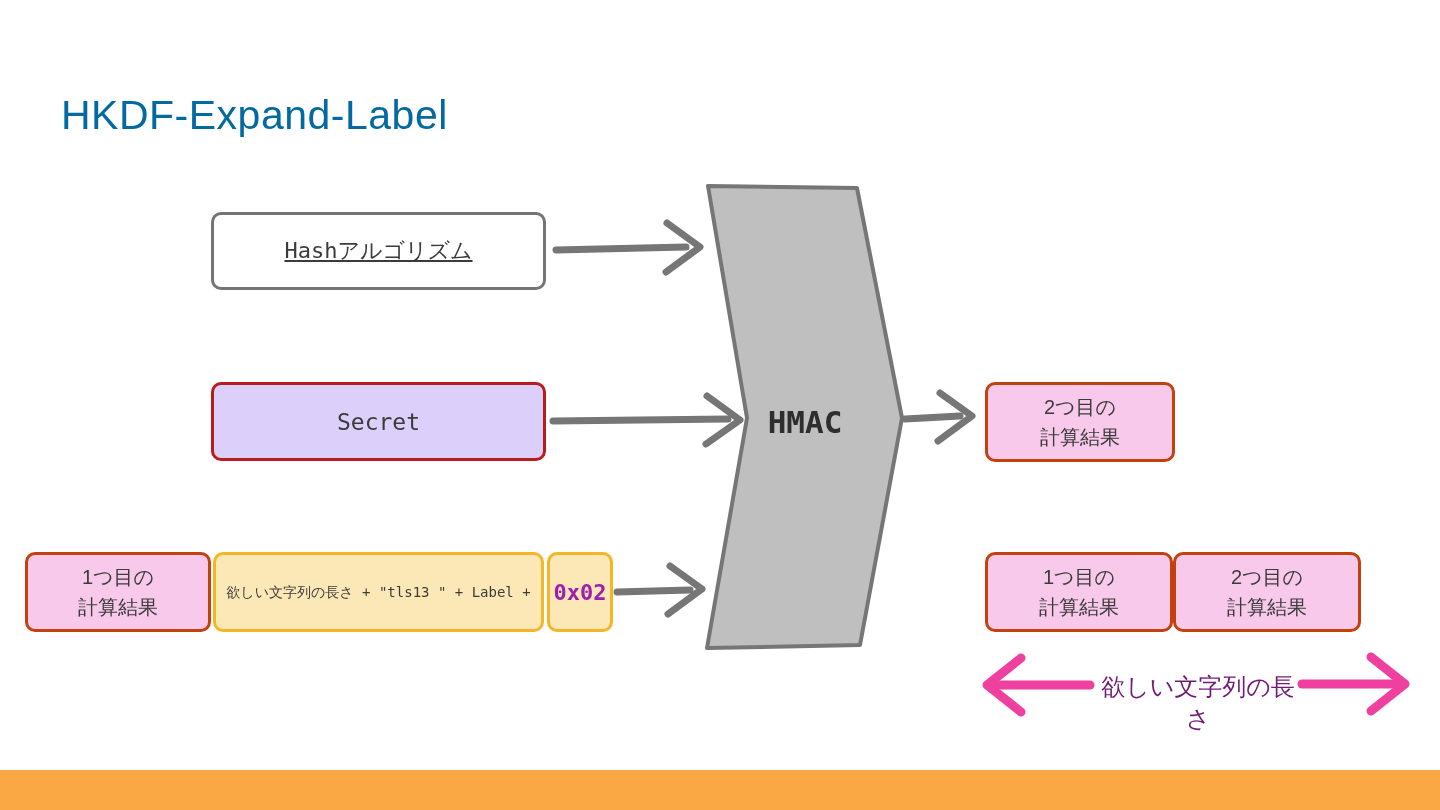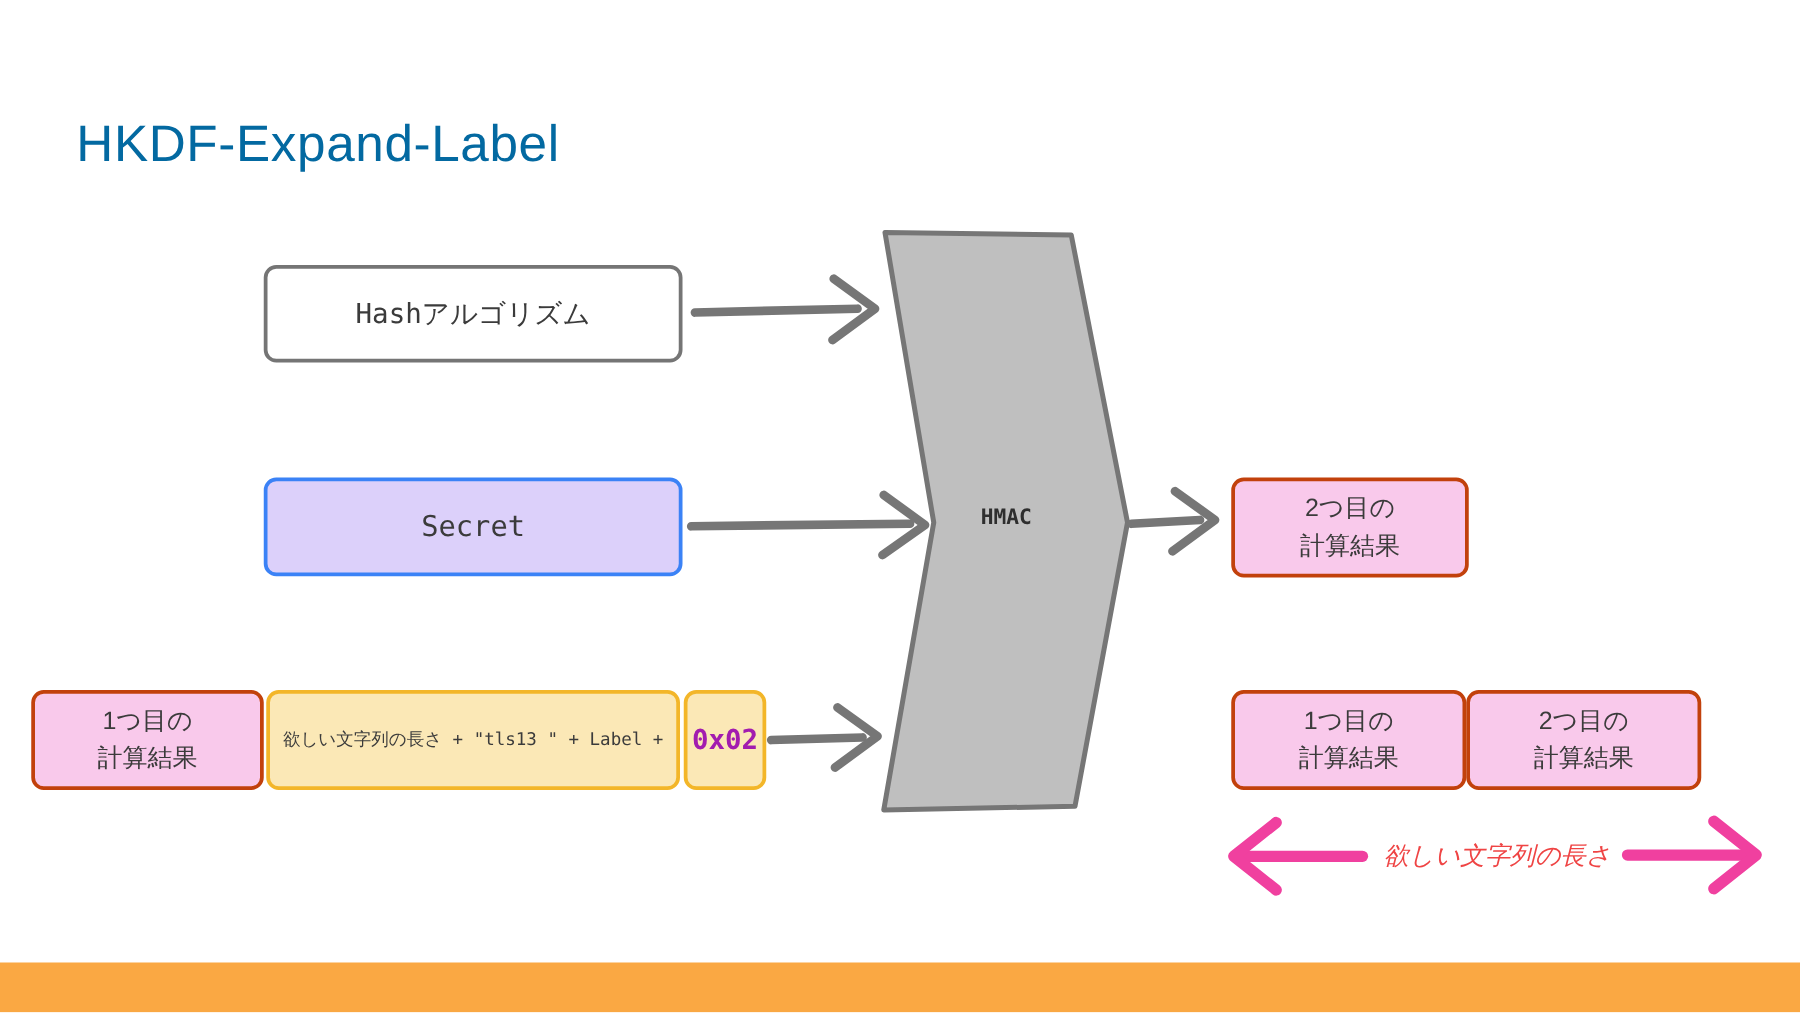--- a/index.html
+++ b/index.html
@@ -40,24 +40,25 @@
     display: flex;
     flex-direction: column;
     align-items: center;
     justify-content: center;
     text-align: center;
     color: #3b3b3b;
   }
   .box-white {
     background: #ffffff;
     border: 3px solid #757575;
+    text-decoration: underline;
   }
   .box-purple {
     background: #dcd0fa;
-    border: 3px solid #3b82f6;
+    border: 3px solid #b91c1c;
   }
   .box-pink {
     background: #f9c9eb;
     border: 3px solid #c2410c;
   }
   .box-yellow {
     background: #fbe8b6;
     border: 3px solid #f3b629;
   }
   .mono {
@@ -86,36 +87,35 @@
     font-weight: 700;
     font-family: "DejaVu Sans Mono", monospace;
     color: #a21caf;
   }
   .hmac-label {
     position: absolute;
     left: 745px;
     top: 404px;
     width: 120px;
     text-align: center;
-    font-size: 17px;
+    font-size: 31px;
     font-weight: 700;
     color: #2e2e2e;
     font-family: "DejaVu Sans Mono", monospace;
   }
   .measure-label {
     position: absolute;
     left: 1100px;
     top: 671px;
     width: 196px;
     text-align: center;
-    font-size: 20px;
-    font-weight: 500;
-    color: #ef4444;
-    font-family: "Liberation Sans", sans-serif;
-    font-style: italic;
+    font-size: 24px;
+    font-weight: 500;
+    color: #701a75;
+    font-family: "Liberation Sans", sans-serif;
   }
   .footer-bar {
     position: absolute;
     left: 0;
     top: 770px;
     width: 1440px;
     height: 40px;
     background: #faa843;
   }
 </style>

